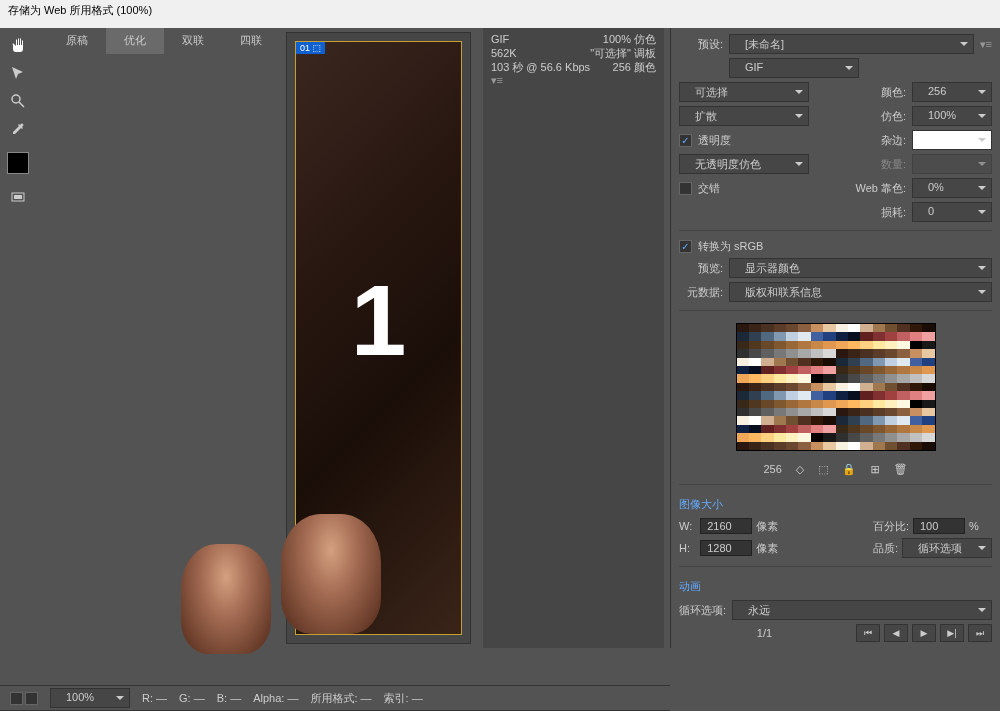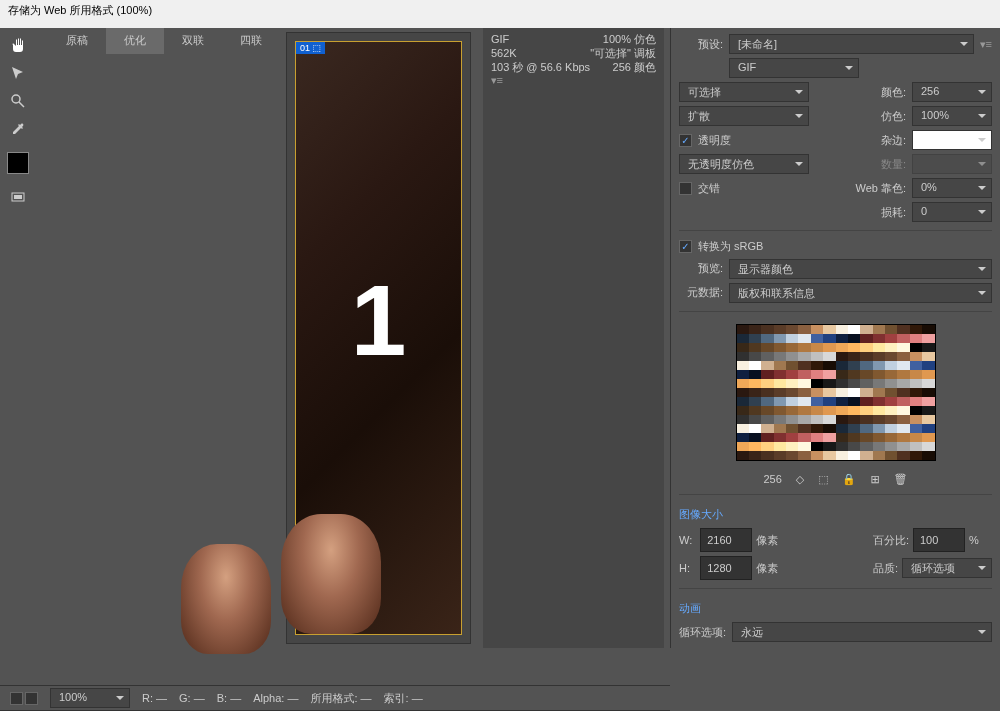--- a/index.html
+++ b/index.html
@@ -23,23 +23,23 @@
 .faces{position:absolute;bottom:0;right:80px;width:200px;height:130px}
 .face{position:absolute;width:90px;height:110px;background:radial-gradient(ellipse at 50% 30%,#d4a080 0%,#a06850 40%,#502818 100%);border-radius:40% 40% 30% 30%}
 .face.f1{bottom:-20px;left:0}
 .face.f2{bottom:0;right:0;width:100px;height:120px}
 .info{background:#464646;margin:0 6px;padding:4px 8px;display:flex;justify-content:space-between;font-size:10px}
 .info-left div,.info-right div{line-height:14px}
 .info-right{text-align:right}
 .right{width:330px;background:#535353;padding:6px 8px;display:flex;flex-direction:column;gap:4px;border-left:1px solid #333}
 .row{display:flex;align-items:center;gap:6px;height:22px}
 .lbl{min-width:44px;text-align:right;color:#ccc}
-.sel{background:#464646;border:1px solid #333;height:20px;padding:2px 18px 2px 8px;position:relative;color:#ccc;cursor:pointer;min-width:80px}
+.sel{background:#464646;border:1px solid #333;height:20px;padding:2px 18px 2px 15px;position:relative;color:#ccc;cursor:pointer;min-width:80px}
 .sel::after{content:"";position:absolute;right:5px;top:7px;border:4px solid transparent;border-top-color:#ccc}
-.num{background:#333;border:1px solid #222;height:24px;padding:2px 6px;width:52px;color:#ccc}
+.num{background:#333;border:1px solid #222;height:16px;padding:2px 6px;width:52px;color:#ccc}
 .chk{width:13px;height:13px;background:#333;border:1px solid #666;display:inline-flex;align-items:center;justify-content:center}
 .chk.on::after{content:"✓";color:#6af;font-size:10px}
 .section-title{color:#6af;margin:4px 0 2px}
 .palette{width:200px;height:190px;margin:4px auto;background:#222;display:grid;grid-template-columns:repeat(16,1fr);grid-template-rows:repeat(15,1fr);gap:0;border:1px solid #000}
 .pc{width:100%;height:100%}
 .pal-row{display:flex;justify-content:center;gap:14px;margin-top:4px;color:#999}
 .pal-row span{cursor:pointer}
 .bottom{position:absolute;bottom:0;left:0;right:0;background:#535353}
 .statusbar{height:26px;display:flex;align-items:center;gap:12px;padding:0 10px;border-top:1px solid #333;border-bottom:1px solid #333;margin-right:330px}
 .buttonbar{height:36px;display:flex;align-items:center;padding:0 10px;gap:10px}
@@ -454,20 +454,30 @@
         <span>品质:</span>
         <div class="sel" style="width:90px">循环选项</div>
       </div>
     </div>
     <div class="right-sep"></div>
     <div class="section-title">动画</div>
     <div class="row">
       <span>循环选项:</span>
       <div class="sel" style="flex:1">永远</div>
     </div>
+    <div class="row">
+      <span style="flex:1;text-align:center">1/1</span>
+      <div class="anim-nav">
+        <div class="anim-btn">⏮</div>
+        <div class="anim-btn">◀</div>
+        <div class="anim-btn">▶</div>
+        <div class="anim-btn">▶|</div>
+        <div class="anim-btn">⏭</div>
+      </div>
+    </div>
   </div>
 </div>
 
 <div class="bottom">
   <div class="statusbar">
     <span style="display:flex;gap:2px">
         <span class="chk"></span>
         <span class="chk"></span>
       </span>
     <div class="sel" style="width:70px">100%</div>

